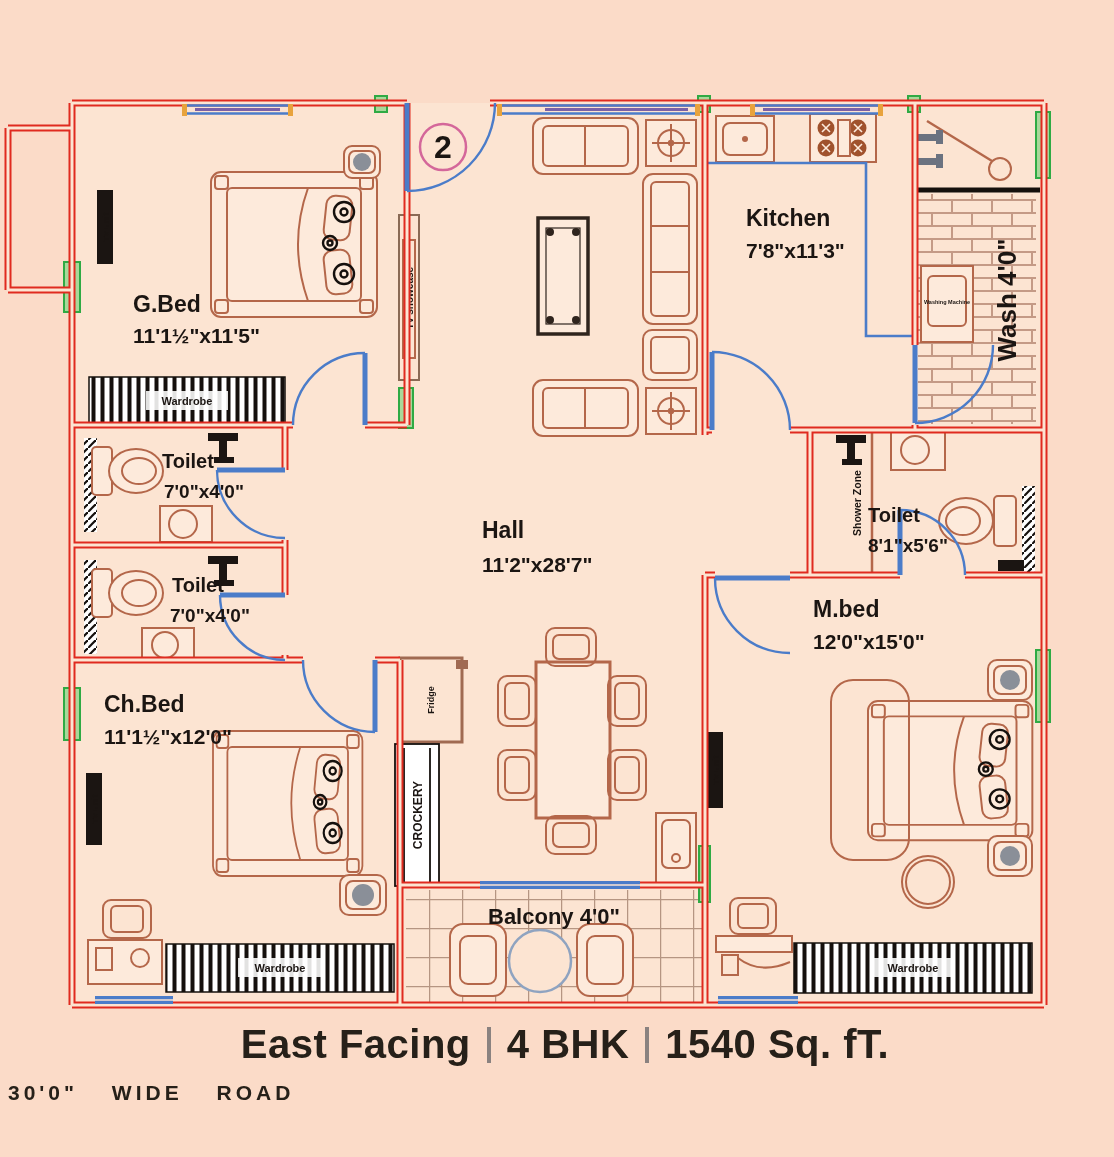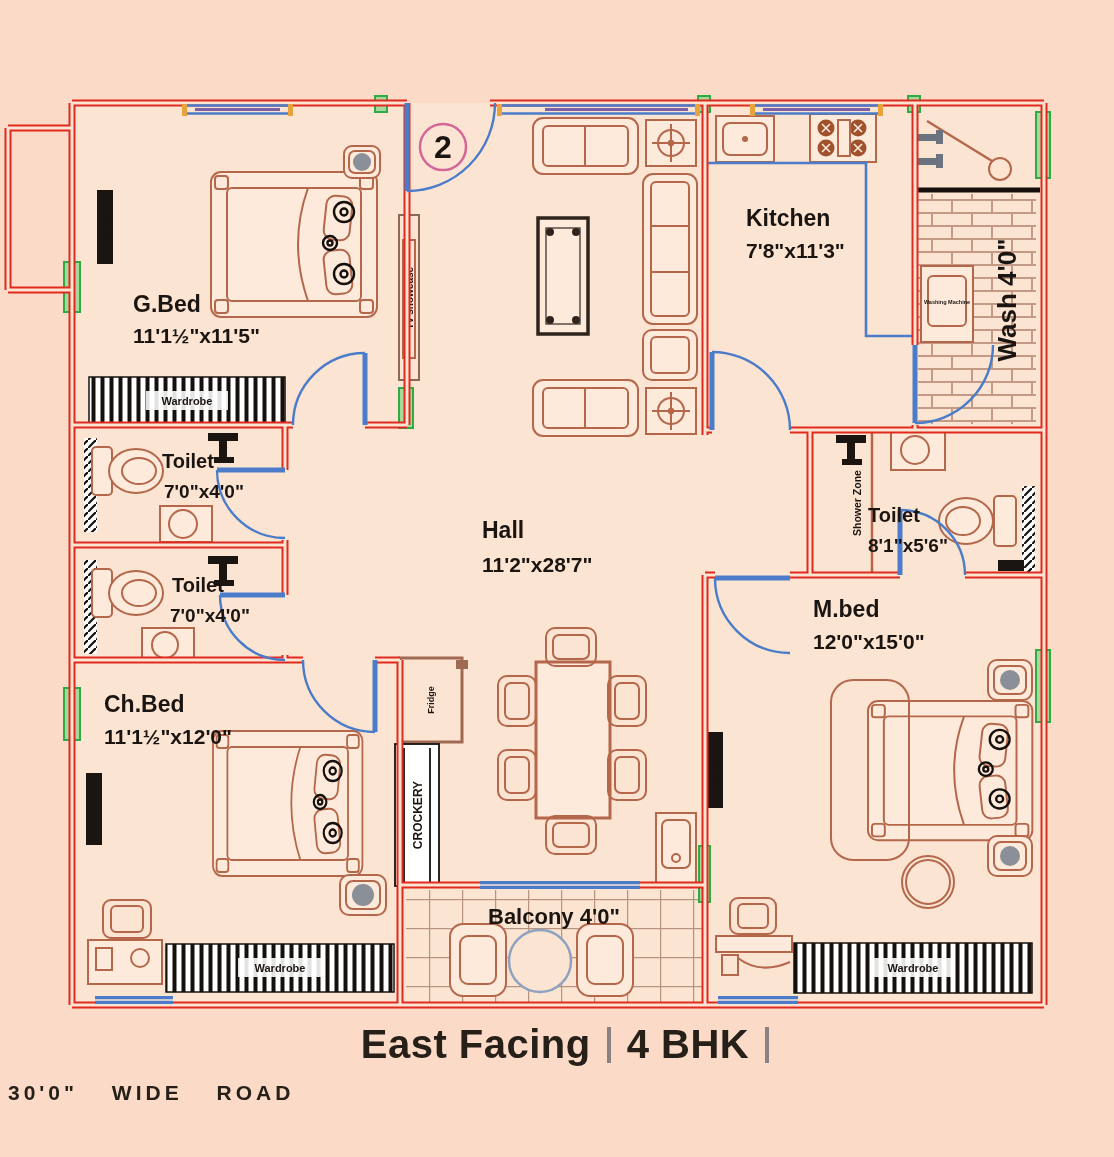--- a/index.html
+++ b/index.html
@@ -405,18 +405,19 @@
   </g>
 </svg>
 
 
 <div class="footer">
   <div class="title-row">
     <span>East Facing</span>
     <span class="bar"></span>
     <span>4 BHK</span>
     <span class="bar"></span>
+    <span>1540 Sq. fT.</span>
   </div>
   <div class="road">30'0" WIDE ROAD</div>
 </div>
 
 
 
 
 </body></html>

